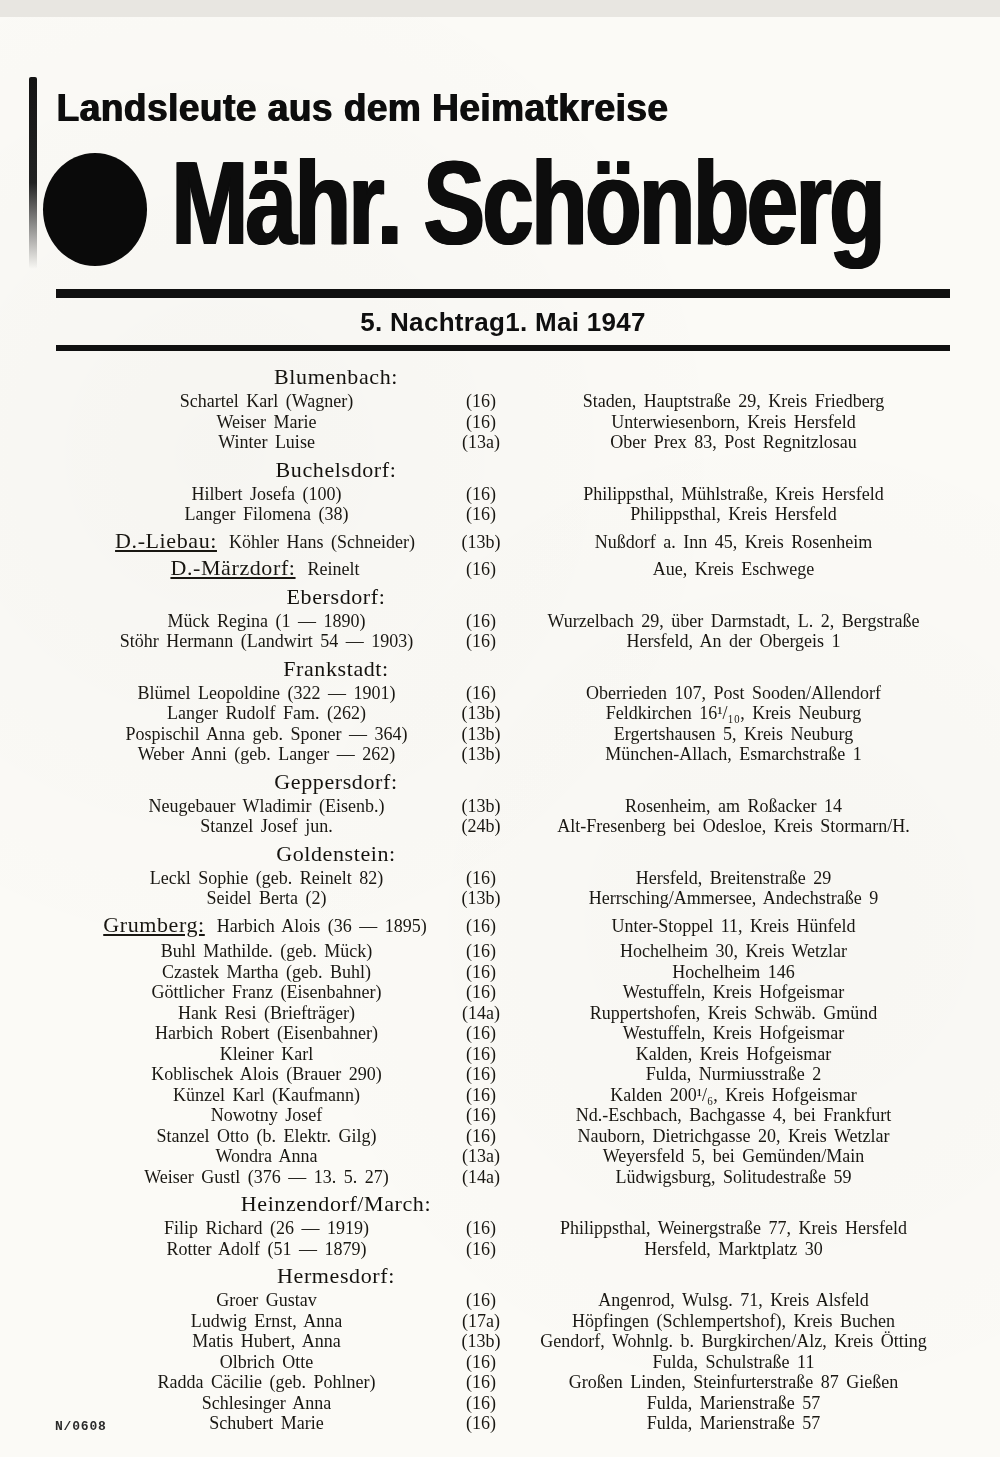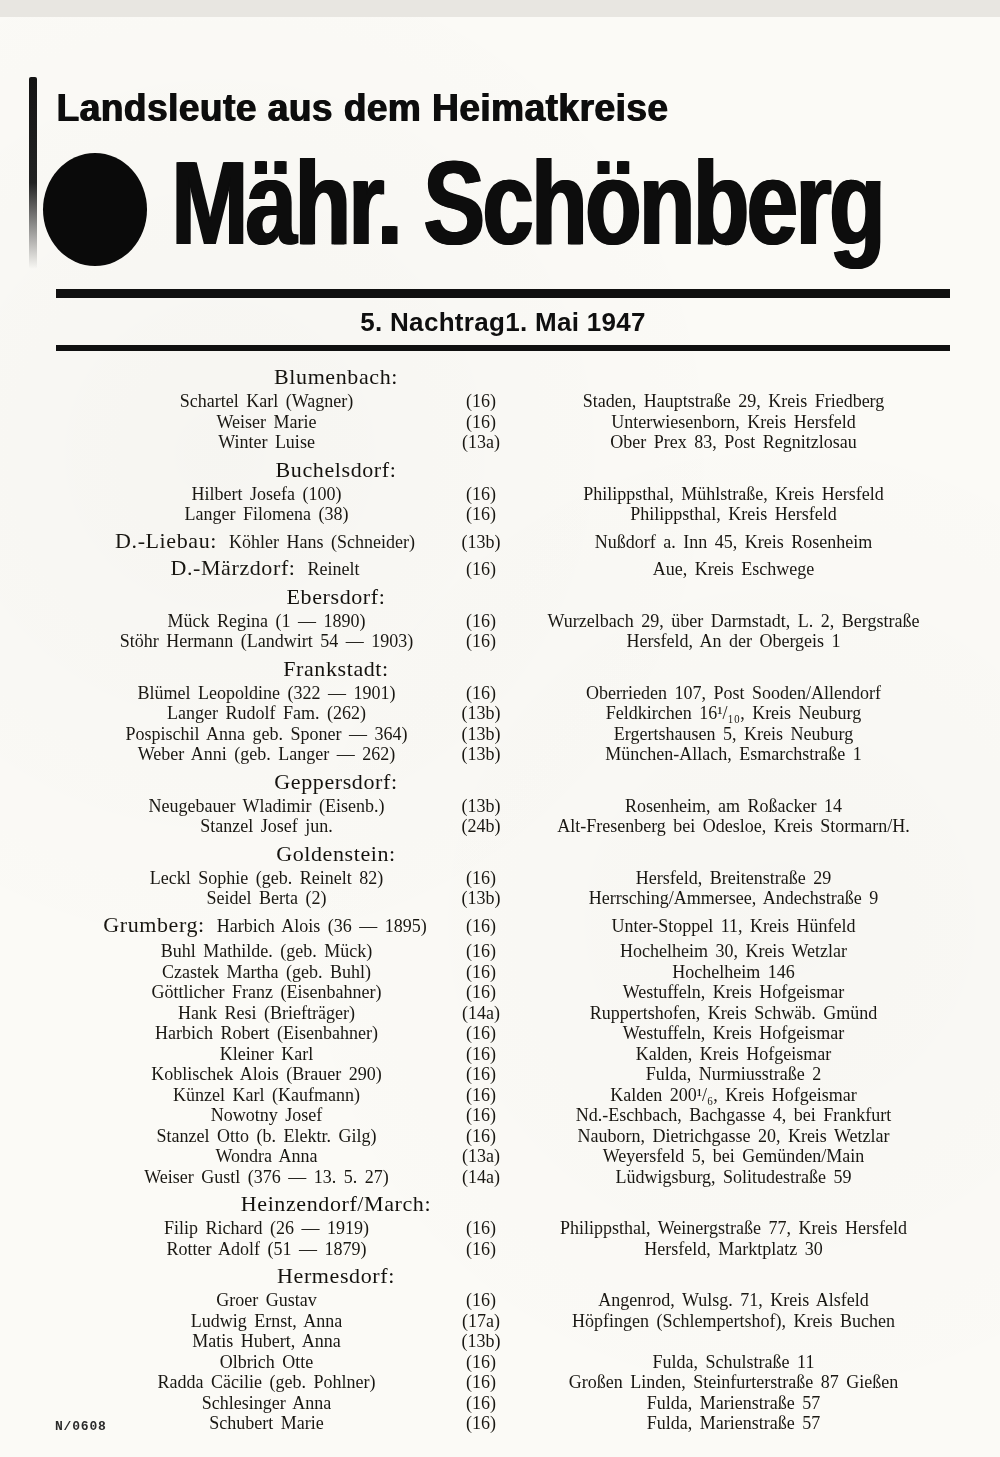--- a/index.html
+++ b/index.html
@@ -60,21 +60,21 @@
     display:grid; grid-template-columns:399px 52px 1fr;
     font-size:18px; line-height:20.5px; word-spacing:3px;
     align-items:baseline;
     text-align:center;
   }
   .row .name-cell { padding-left:22px; white-space:nowrap; }
   .row .zone { white-space:nowrap; }
   .row .addr { white-space:nowrap; }
   .row-inline { margin:6px 0 5px 0; }
   .row-inline .name-cell { padding-left:19px; }
-  .sec-inline { font-size:22px; letter-spacing:0.6px; margin-right:12px; }
+  .sec-inline { font-size:22px; letter-spacing:0.6px; margin-right:12px;text-decoration:underline; }
   .print-code {
     position:absolute; left:55px; top:1402px;
     font-family:Liberation Mono, monospace; font-weight:bold;
     font-size:13px; letter-spacing:0.8px; color:#2a2a2a;
   }
 </style>
 </head>
 <body>
 
 <div class="page">
@@ -292,20 +292,21 @@
           <span class="addr">Angenrod, Wulsg. 71, Kreis Alsfeld</span>
         </div>
         <div class="row">
           <div class="name-cell"><span class="name-text">Ludwig Ernst, Anna</span></div>
           <span class="zone">(17a)</span>
           <span class="addr">Höpfingen (Schlempertshof), Kreis Buchen</span>
         </div>
         <div class="row">
           <div class="name-cell"><span class="name-text">Matis Hubert, Anna</span></div>
           <span class="zone">(13b)</span>
+          <span class="addr">Gendorf, Wohnlg. b. Burgkirchen/Alz, Kreis Ötting</span>
         </div>
         <div class="row">
           <div class="name-cell"><span class="name-text">Olbrich Otte</span></div>
           <span class="zone">(16)</span>
           <span class="addr">Fulda, Schulstraße 11</span>
         </div>
         <div class="row">
           <div class="name-cell"><span class="name-text">Radda Cäcilie (geb. Pohlner)</span></div>
           <span class="zone">(16)</span>
           <span class="addr">Großen Linden, Steinfurterstraße 87 Gießen</span>

